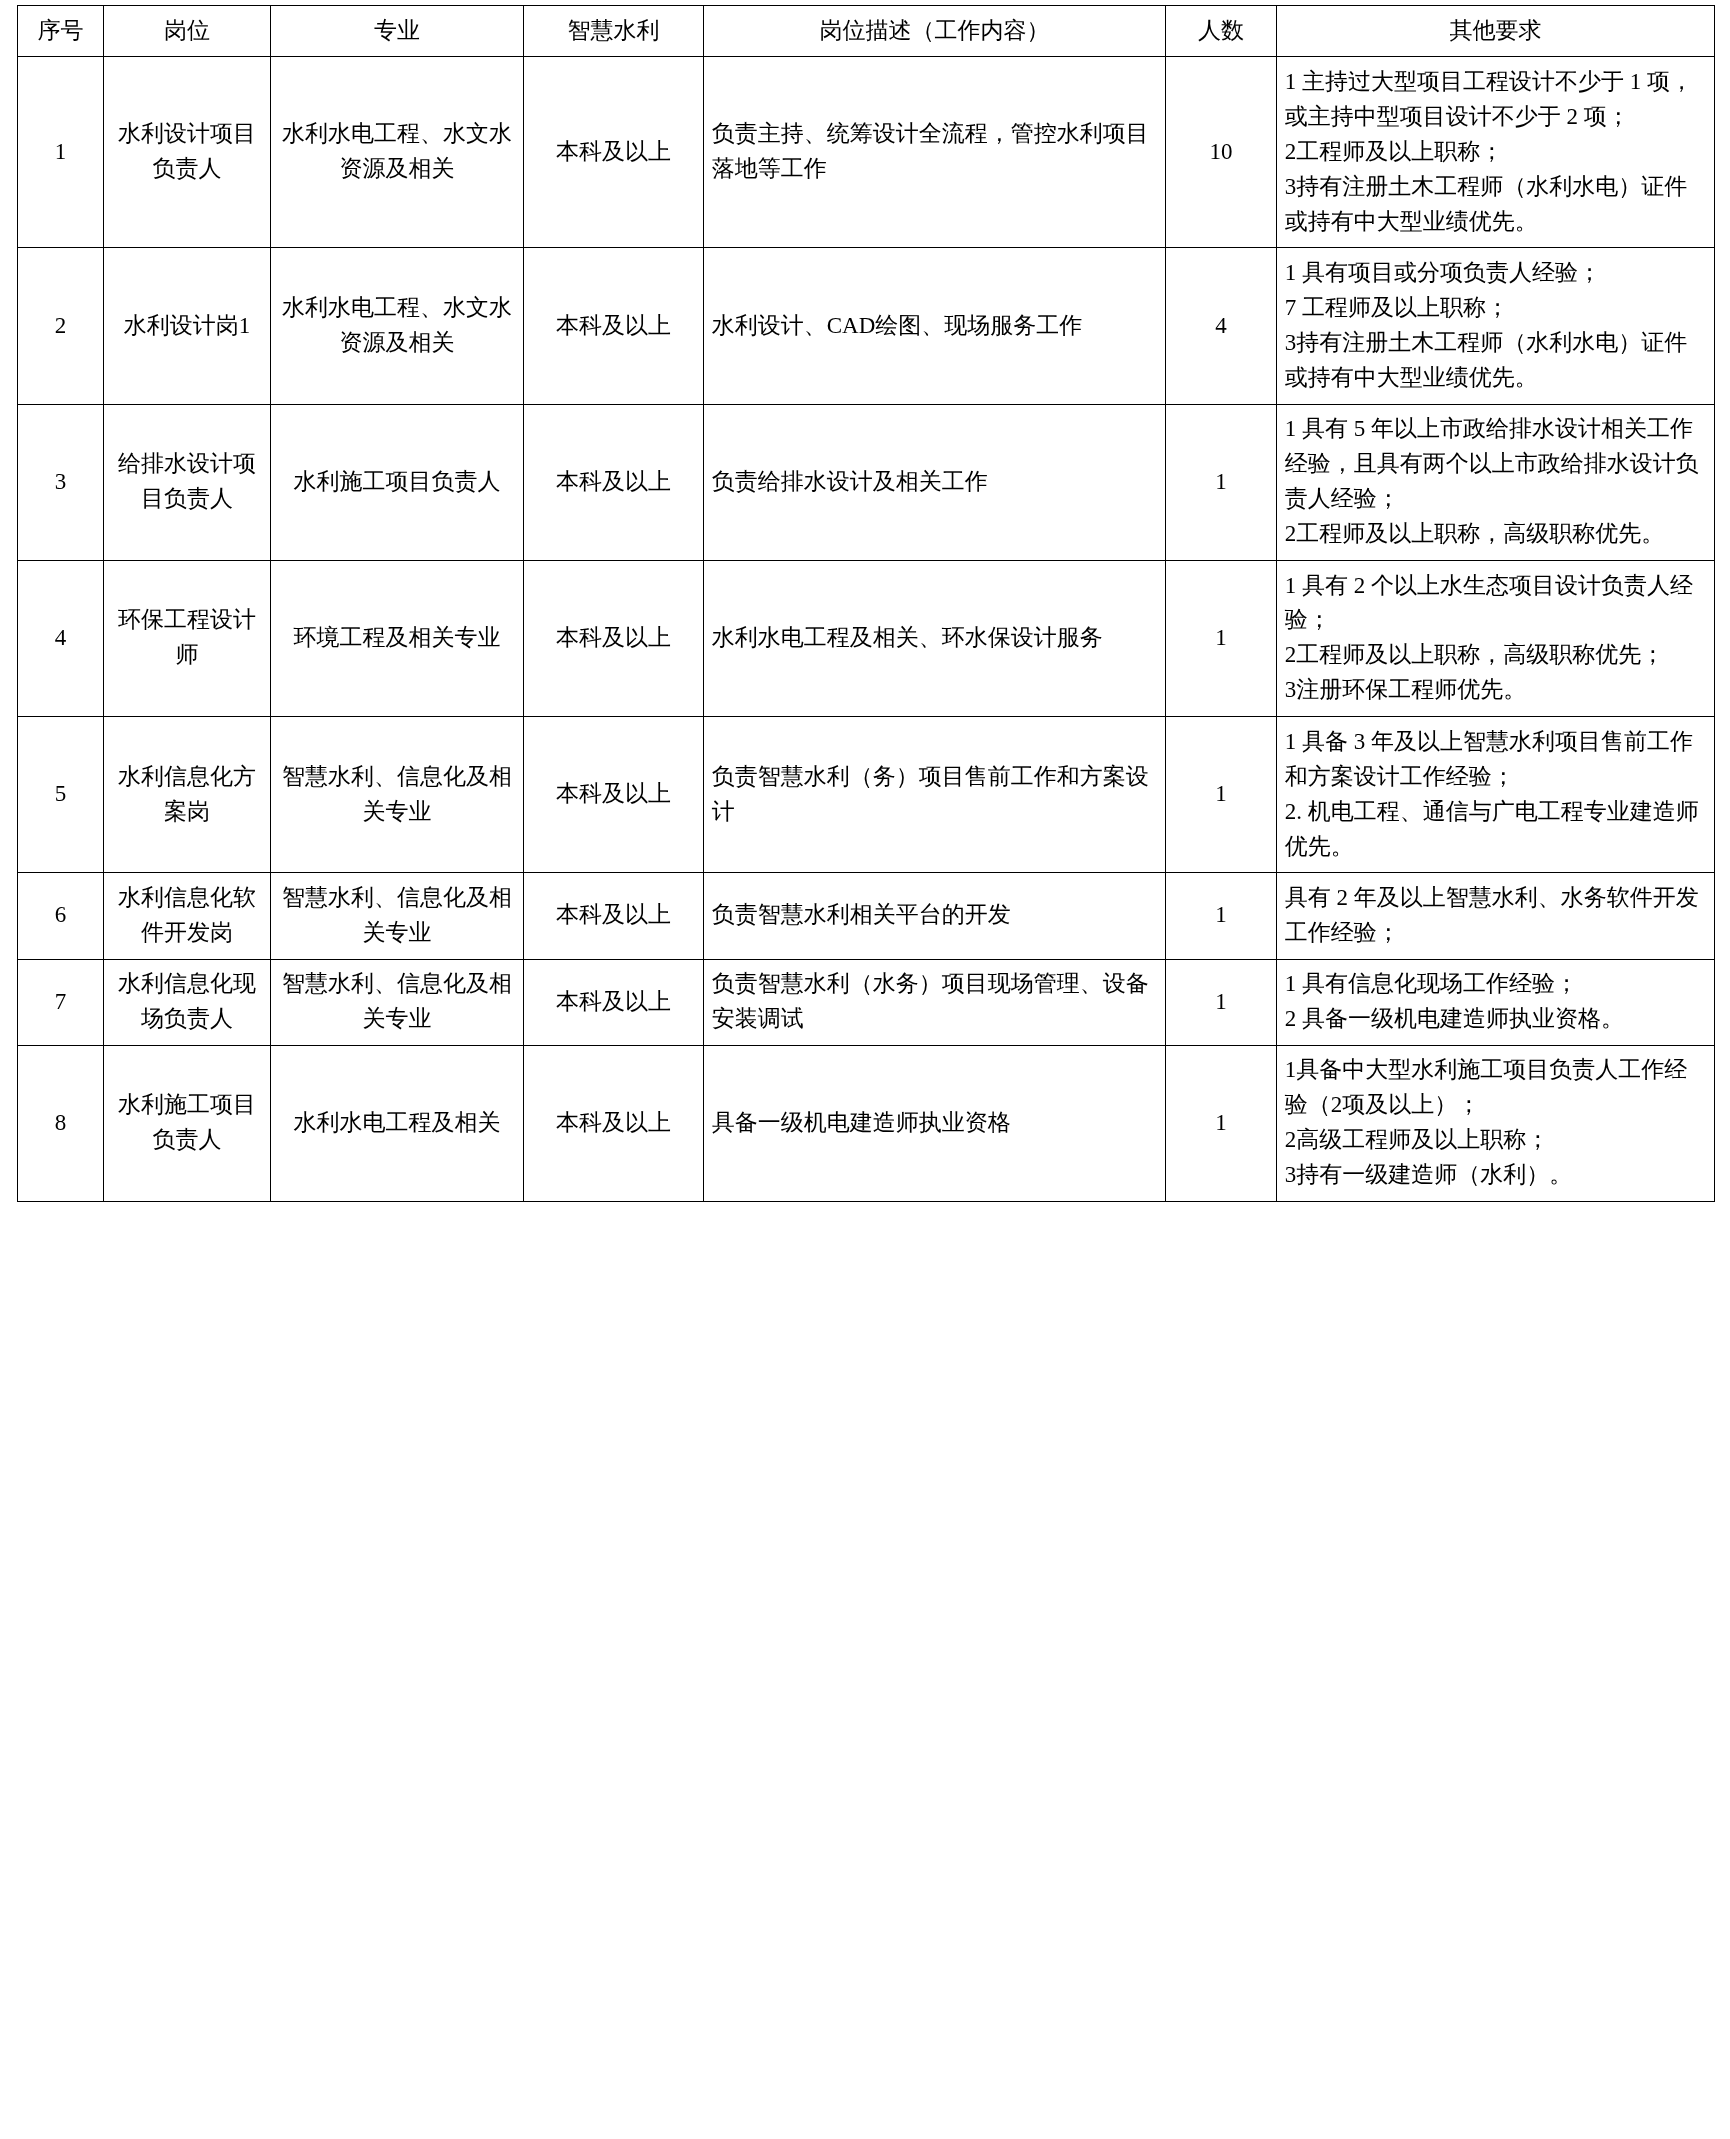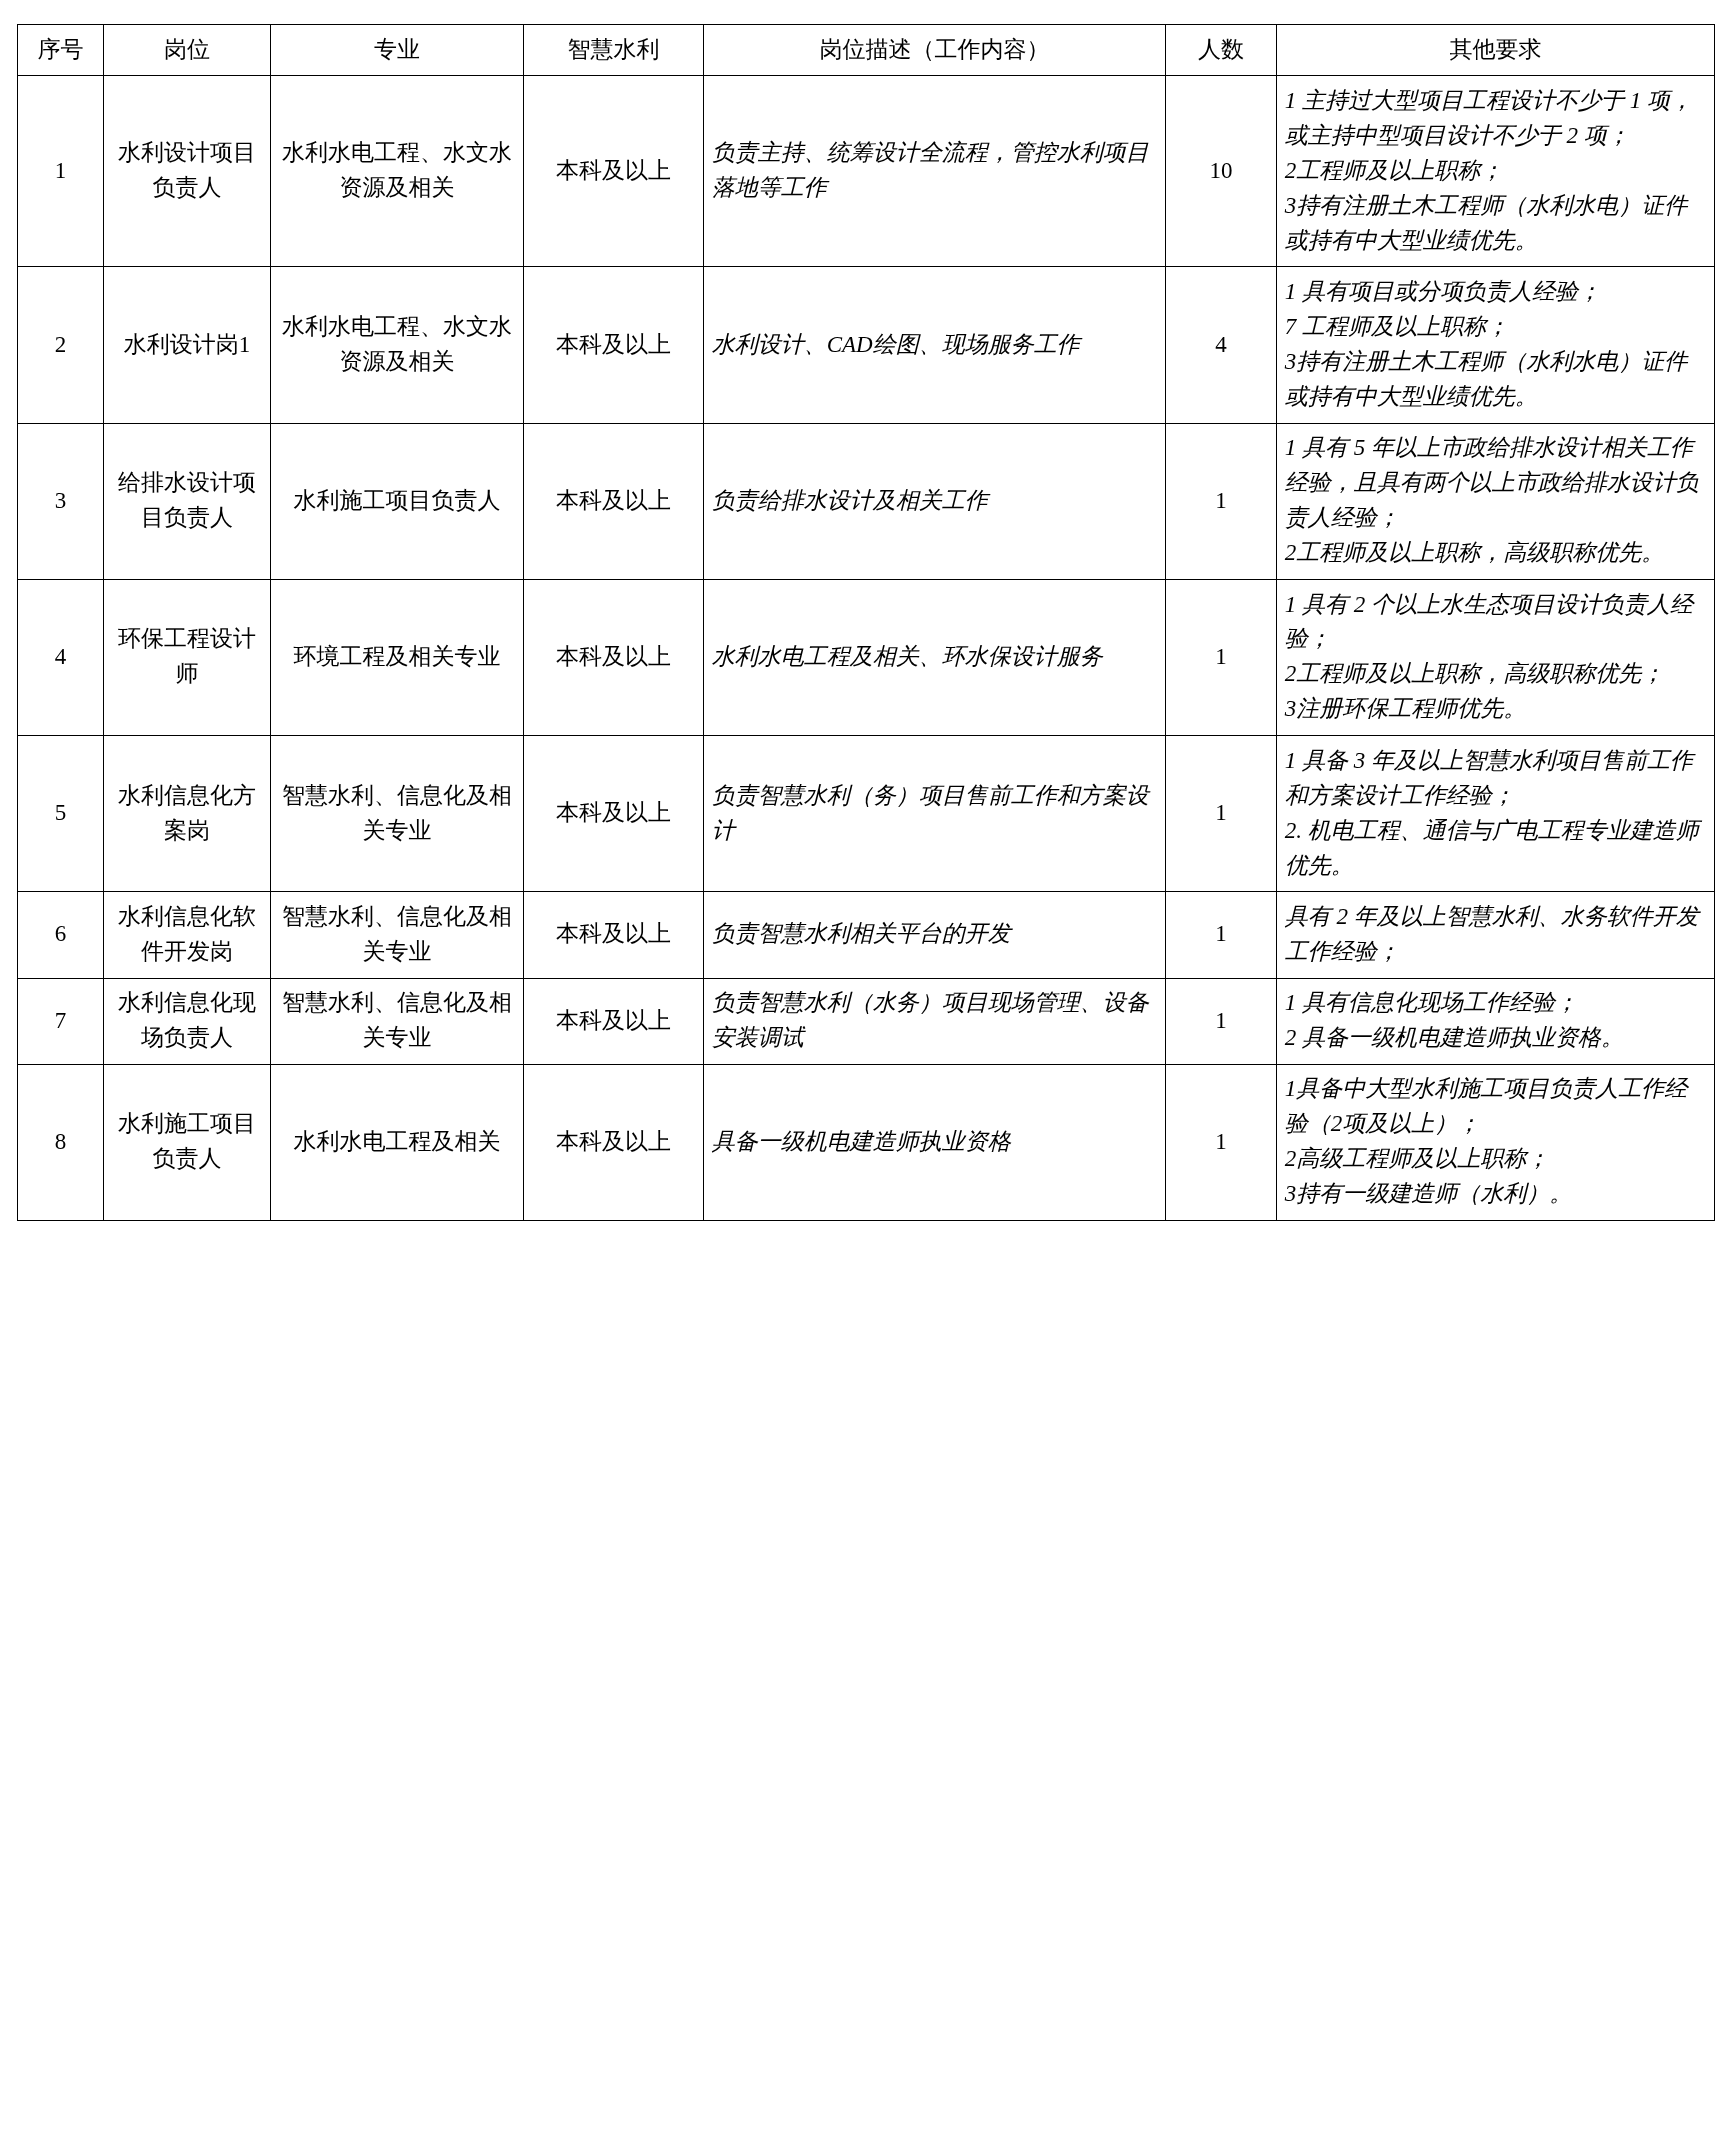--- a/index.html
+++ b/index.html
@@ -7,21 +7,21 @@
     padding: 0;
     background: #ffffff;
   }
   body {
     font-family: "Liberation Serif", "DejaVu Serif", serif;
     color: #000000;
   }
   #sheet {
     width: 1730px;
     box-sizing: border-box;
-    padding: 24px 17px 17px 17px;
+    padding: 5px 17px 17px 17px;
     background: #ffffff;
   }
   table.job-table {
     border-collapse: collapse;
     width: 1696px;
     table-layout: fixed;
     background: #ffffff;
   }
   table.job-table td,
   table.job-table th {
@@ -57,21 +57,20 @@
   td.col-post,
   td.col-major,
   td.col-edu {
     text-align: center;
     line-height: 1.55;
   }
   td.col-desc,
   td.col-other {
     text-align: left;
     line-height: 1.55;
-    font-style: italic;
   }
   td.col-other {
     font-size: 22px;
   }
   td.total-label {
     text-align: center;
     font-size: 24px;
     padding: 14.6px 7.7px;
   }
   td.total-empty { }

